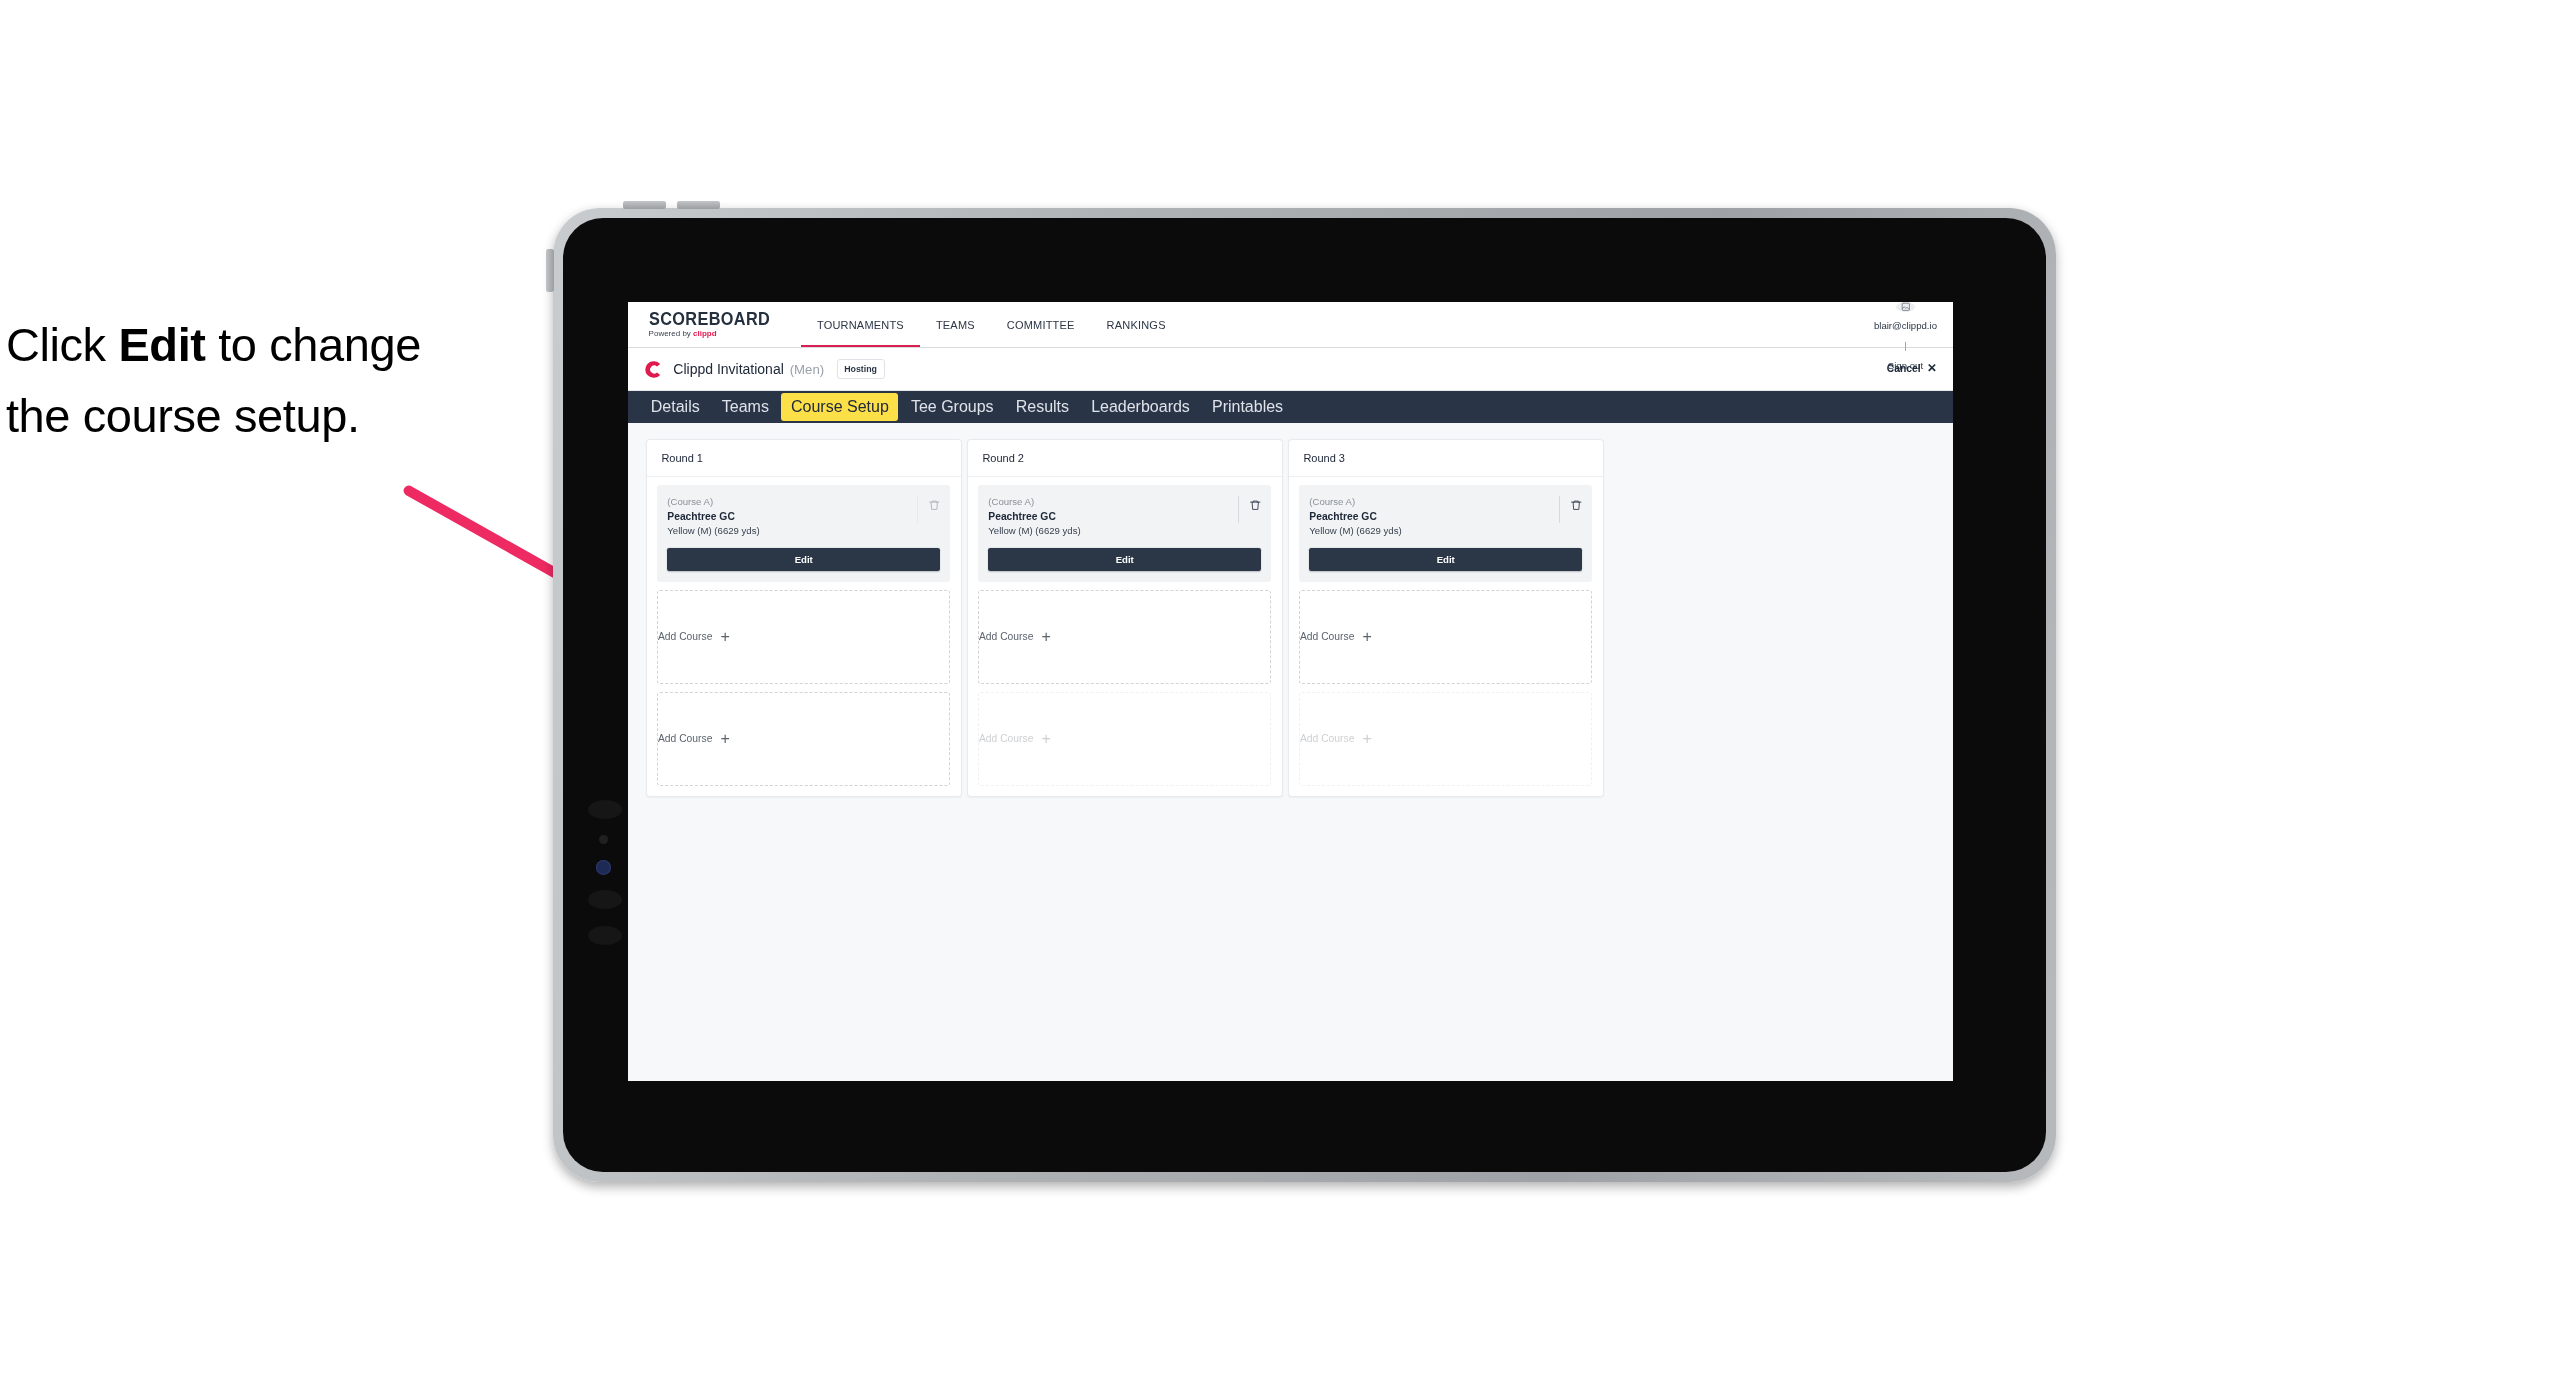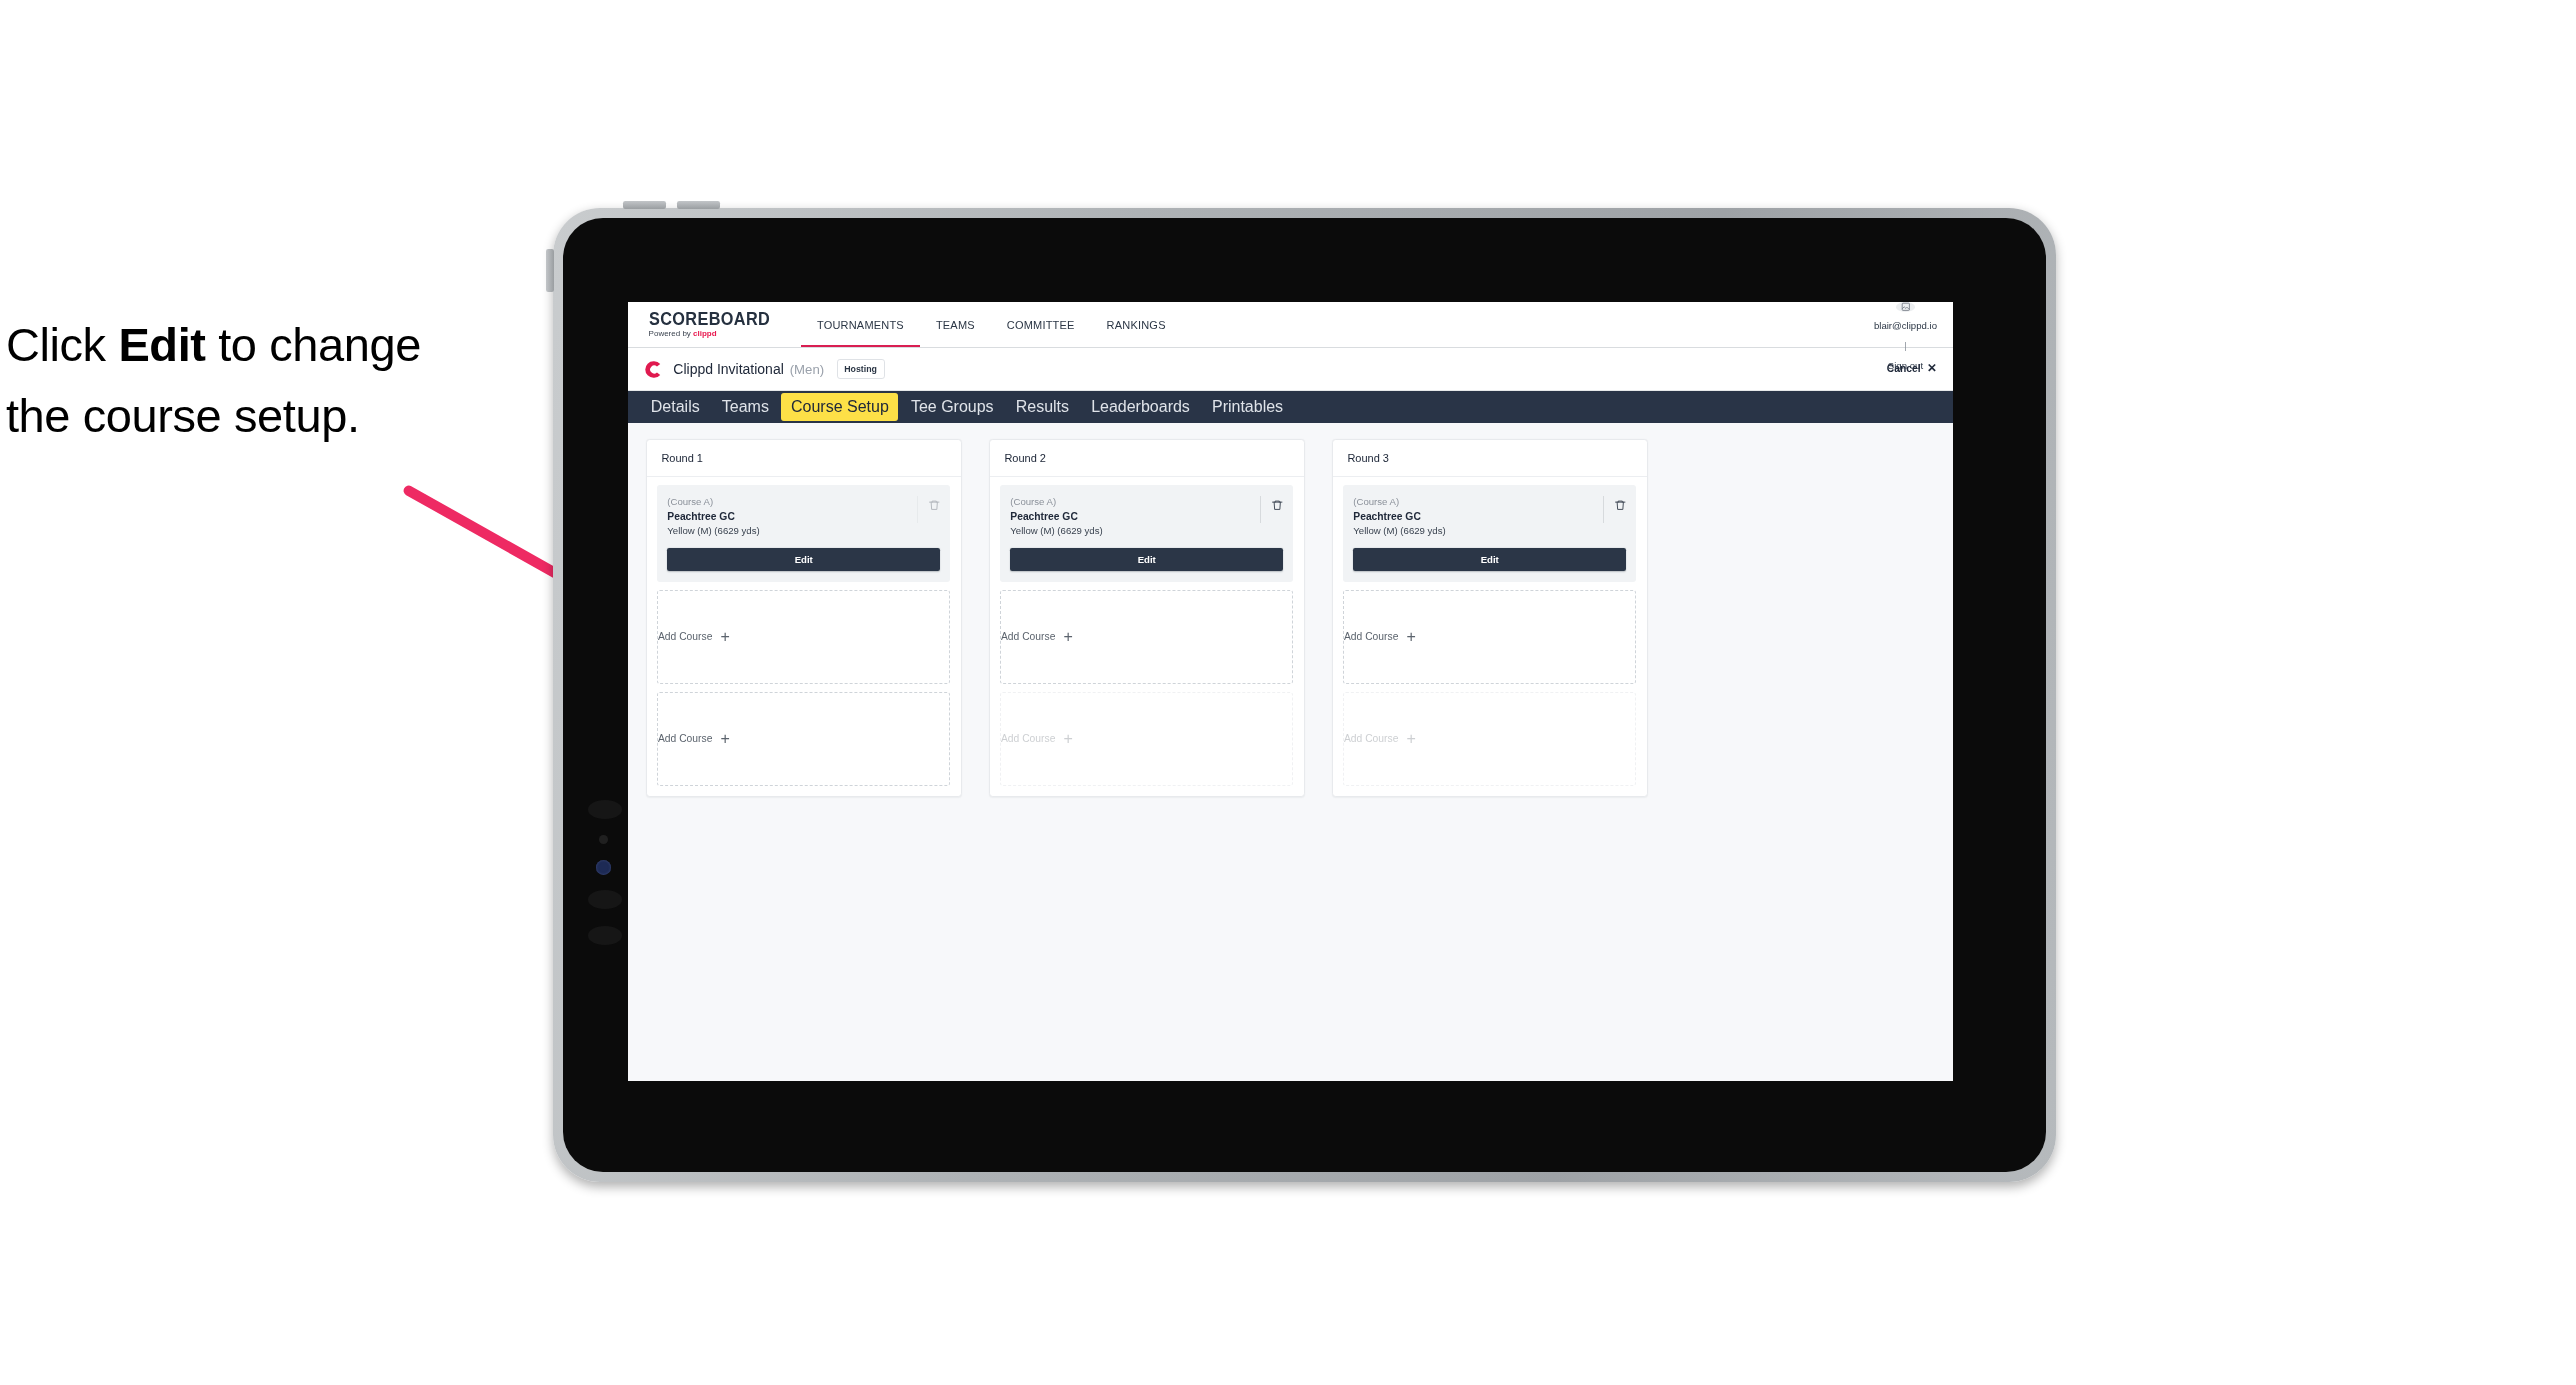--- a/index.html
+++ b/index.html
@@ -146,21 +146,21 @@
     padding-left: 13.2px; gap: 2.9px;
   }
   .tab {
     font-size: 16px; color: #dfe3e9;
     padding: 5.2px 9.6px; border-radius: 2.9px; cursor: pointer;
     white-space: nowrap;
   }
   .tab.active { background: #fde047; color: #20293a; font-weight: 500; }
 
   
-  .main { padding: 16px 0 0 17.7px; display: flex; gap: 27px; align-items: flex-start; }
+  .main { padding: 16px 0 0 17.7px; display: flex; gap: 5px; align-items: flex-start; }
   .round-col {
     width: 316px;
     background: #fff;
     border: 0.7px solid #e8eaed;
     border-radius: 3.7px;
     box-shadow: 0 0.7px 1.5px rgba(20,30,45,0.05);
   }
   .round-head {
     padding: 11.8px 14.7px;
     border-bottom: 0.7px solid #eceef1;

